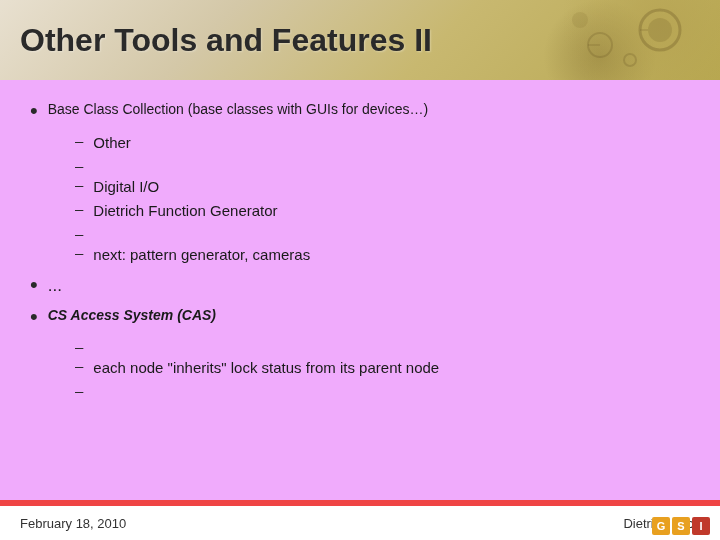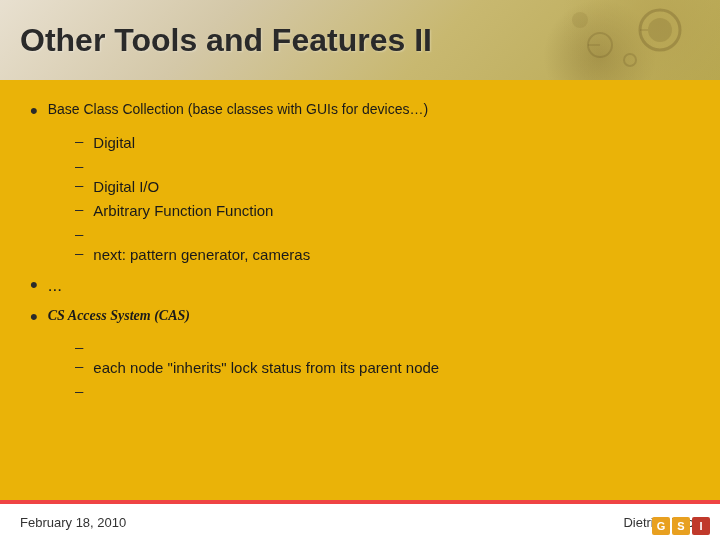--- a/index.html
+++ b/index.html
@@ -9,21 +9,21 @@
       height: 540px;
       background: #ffffff;
       font-family: Arial, sans-serif;
       overflow: hidden;
     }
 
     .slide {
       width: 720px;
       height: 540px;
       position: relative;
-      background: #eab308;
+      background: #f0abfc;
     }
 
     
     .header {
       position: relative;
       width: 100%;
       height: 80px;
       background: linear-gradient(135deg, #e8e0d0 0%, #d4c8a8 30%, #c8b870 60%, #b8a850 100%);
       overflow: hidden;
       display: flex;
@@ -109,31 +109,30 @@
     .sub-text {
       font-size: 15px;
       color: #1a1a1a;
       line-height: 1.5;
     }
 
     
     .cas-bold {
       font-weight: bold;
       font-style: italic;
-      font-family: Liberation Serif, serif;
     }
 
     
     .footer {
       position: absolute;
       bottom: 0;
       left: 0;
       right: 0;
       height: 40px;
-      border-top: 4px solid #ef4444;
+      border-top: 6px solid #ef4444;
       display: flex;
       align-items: center;
       padding: 0 20px;
       justify-content: space-between;
       background: #fff;
     }
 
     .footer-date {
       font-size: 13px;
       color: #333;
@@ -201,32 +200,32 @@
   <div class="content">
 
     <div class="bullet-item">
       <span class="bullet-dot">•</span>
       <span class="bullet-text">Base Class Collection (base classes with GUIs for devices…)</span>
     </div>
 
     <div class="sub-items">
       <div class="sub-item">
         <span class="sub-dash">–</span>
-        <span class="sub-text">Digital</span>
+        <span class="sub-text">Other</span>
       </div>
       <div class="sub-item">
         <span class="sub-dash">–</span>
       </div>
       <div class="sub-item">
         <span class="sub-dash">–</span>
         <span class="sub-text">Digital I/O</span>
       </div>
       <div class="sub-item">
         <span class="sub-dash">–</span>
-        <span class="sub-text">Arbitrary Function Function</span>
+        <span class="sub-text">Dietrich Function Generator</span>
       </div>
       <div class="sub-item">
         <span class="sub-dash">–</span>
       </div>
       <div class="sub-item">
         <span class="sub-dash">–</span>
         <span class="sub-text">next: pattern generator, cameras</span>
       </div>
     </div>
 

